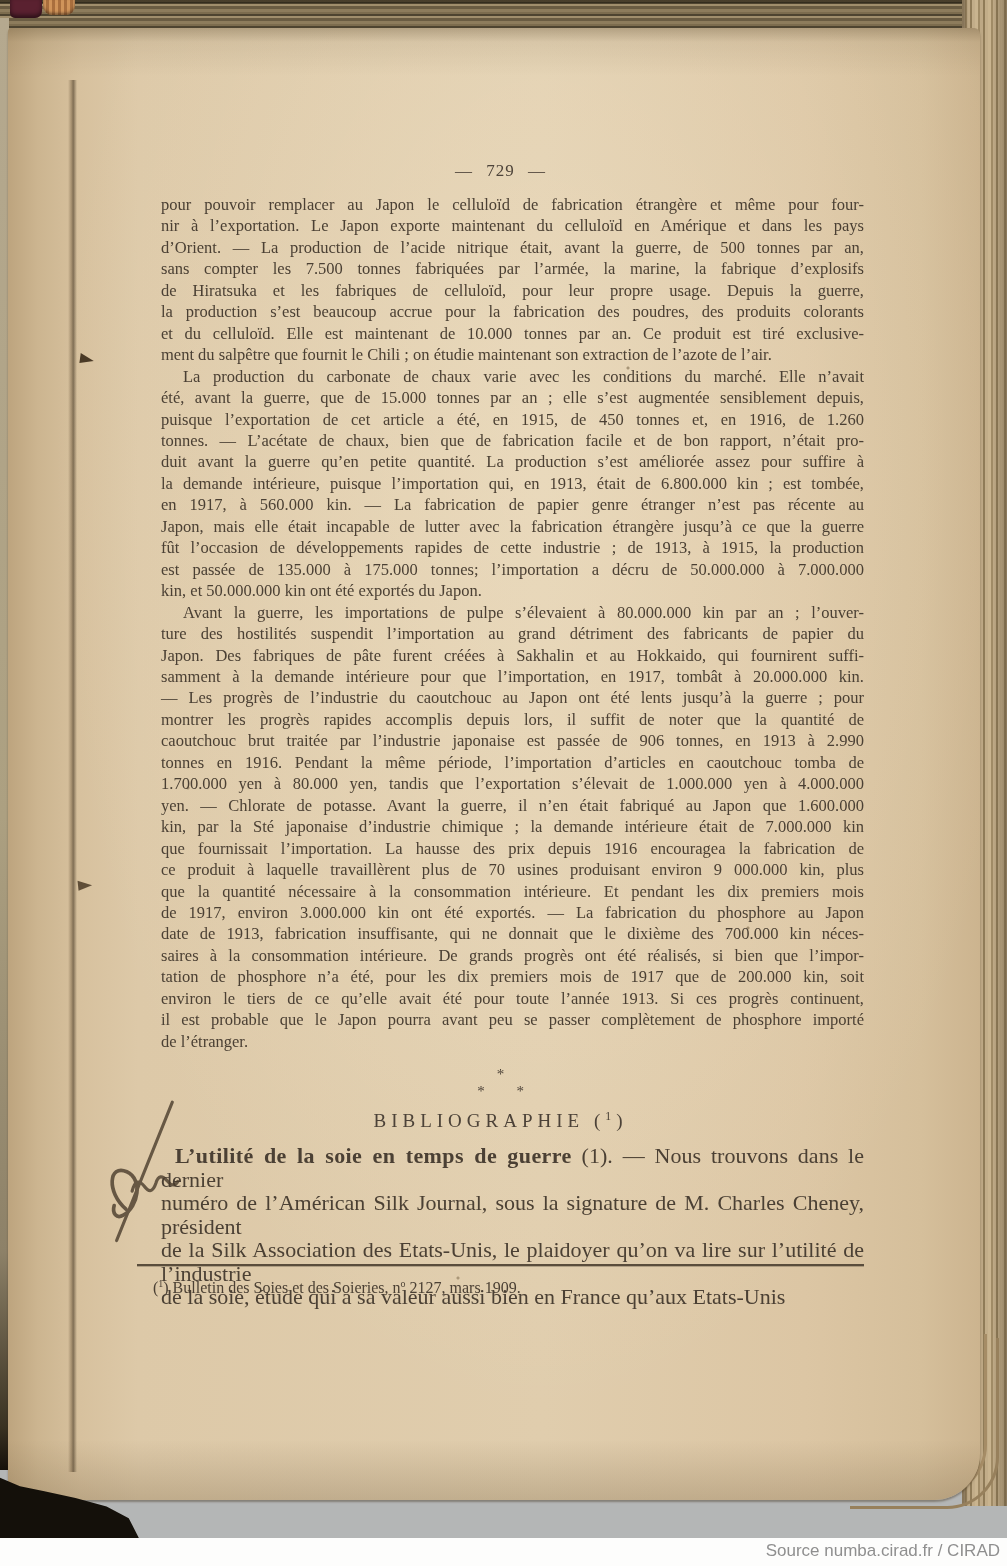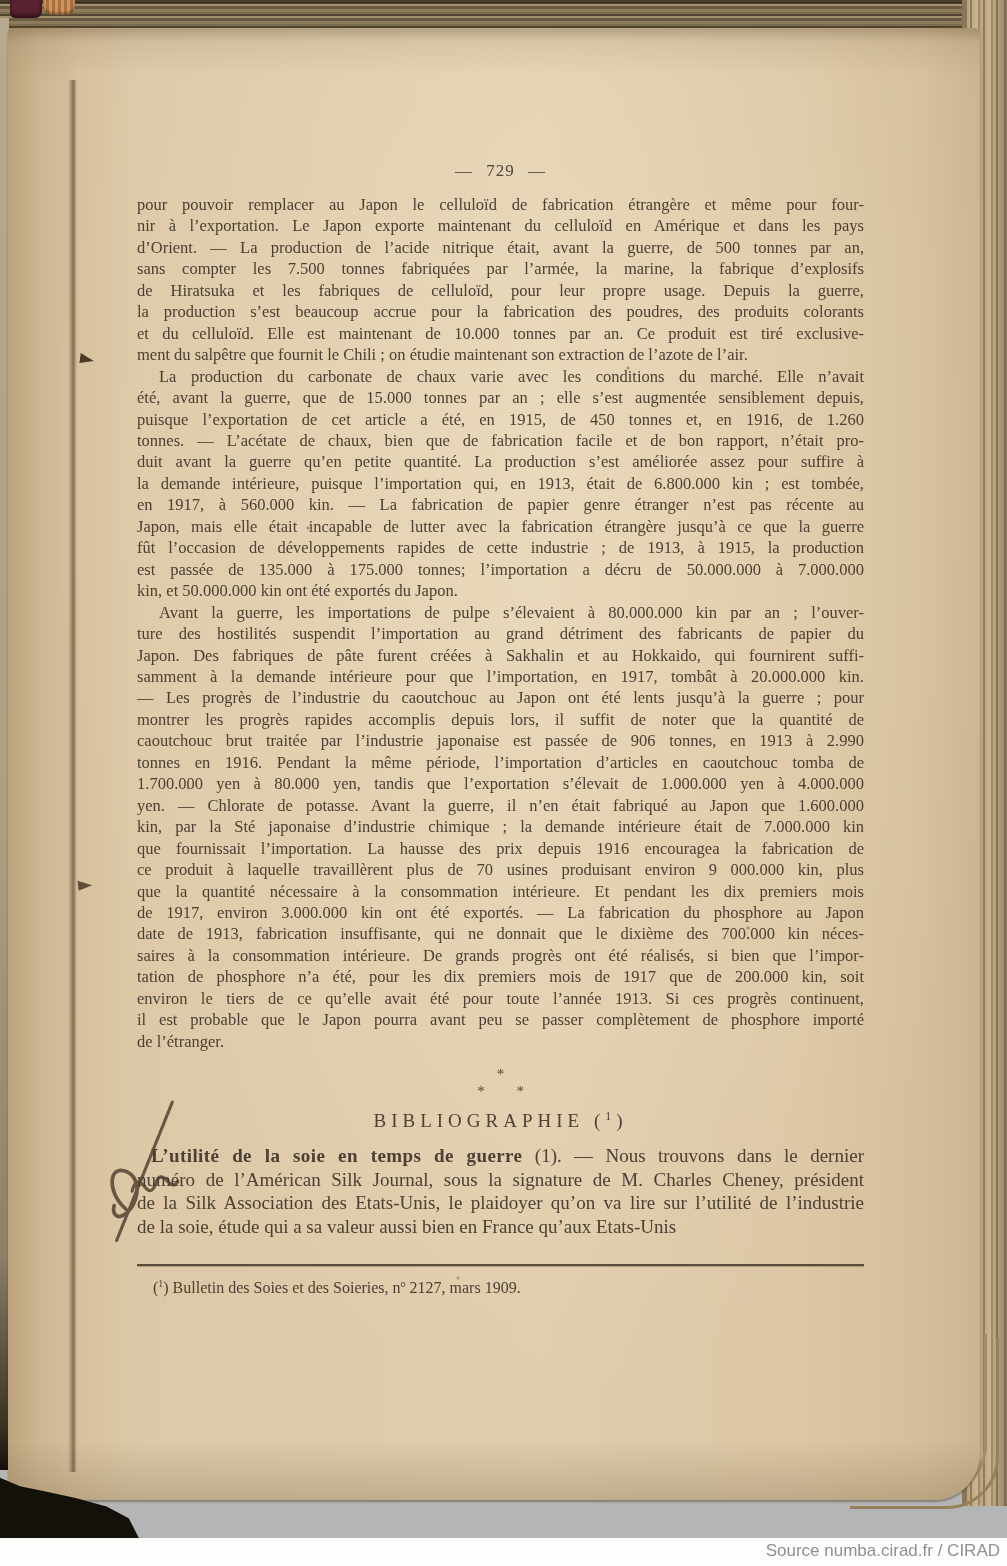--- a/index.html
+++ b/index.html
@@ -60,36 +60,36 @@
   .nick{position:absolute;width:0;height:0;border-top:6px solid transparent;border-bottom:4px solid transparent;
     border-left:14px solid #4a3a26;}
   .nick.n1{left:72px;top:326px;transform:rotate(8deg);}
   .nick.n2{left:70px;top:852px;transform:rotate(-6deg);opacity:.85;}
 
   
   .text-layer{position:absolute;left:129px;top:0;width:727px;color:#4b4034;}
   .page-number{position:absolute;top:133px;left:0;right:0;text-align:center;
     font-size:17px;letter-spacing:1px;word-spacing:8px;color:#4e443a;}
   .body-block{position:absolute;top:166px;left:0;right:0;font-size:16.5px;}
-  .para .line{line-height:21.45px;text-align:justify;text-align-last:justify;-moz-text-align-last:justify;}
+  .para .line{line-height:21.45px;text-align:justify;text-align-last:justify;margin-left:24px;-moz-text-align-last:justify;}
   .para .line:last-child{text-align-last:left;-moz-text-align-last:left;}
   .para.indent .line:first-child{text-indent:22px;}
   .para.indent-sm .line:first-child{text-indent:14px;}
   .line .i{}
   .line .b{font-weight:bold;letter-spacing:.4px;}
   sup,.sup{font-size:.62em;vertical-align:super;line-height:0;}
 
   .asterism{position:absolute;top:1038px;left:0;right:0;text-align:center;color:#4e443a;
     font-size:15px;line-height:17px;}
   .asterism .row2{letter-spacing:14px;padding-left:14px;}
 
   .biblio-heading{position:absolute;top:1080px;left:0;right:0;margin:2px;text-align:center;
     font-size:19px;font-weight:400;letter-spacing:5px;color:#4c4238;}
 
-  .biblio{position:absolute;top:1116px;left:0;right:0;font-size:19px;}
+  .biblio{position:absolute;top:1116px;left:0;right:0;font-size:22px;}
   .biblio .line{line-height:23.5px;}
 
   .footnote-rule{position:absolute;top:1236px;left:0;width:727px;height:2px;background:#5a4d3c;
     box-shadow:0 1px 0 rgba(90,77,60,.35);}
   .footnote{position:absolute;top:1250px;left:0;right:0;font-size:16px;line-height:20px;text-indent:16px;}
 
   .signature{position:absolute;left:84px;top:1062px;width:110px;height:160px;
     transform:rotate(-10deg);opacity:.8;}
 
   

